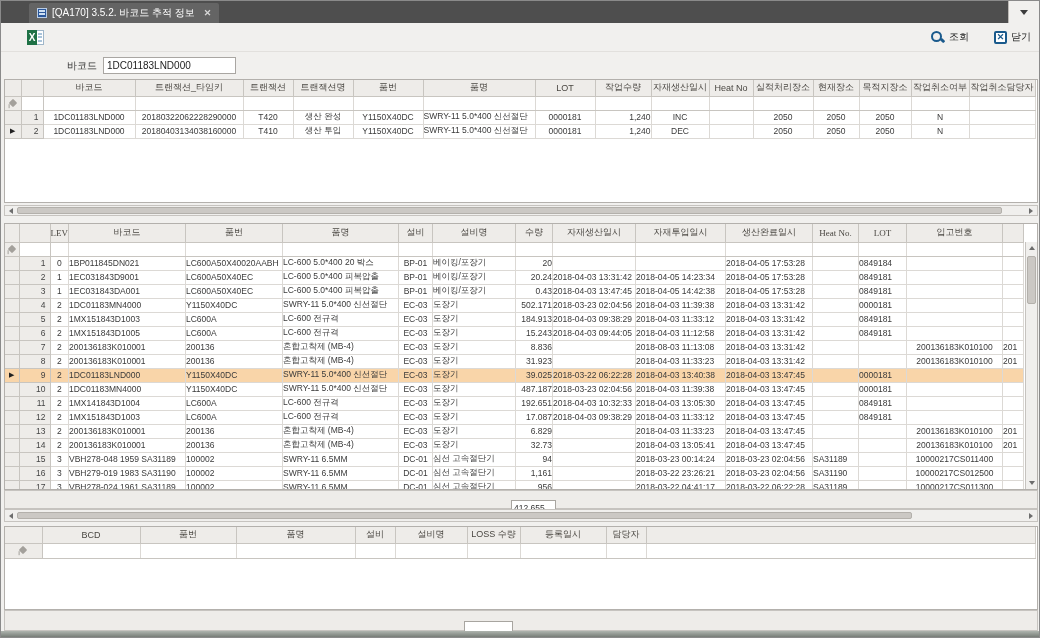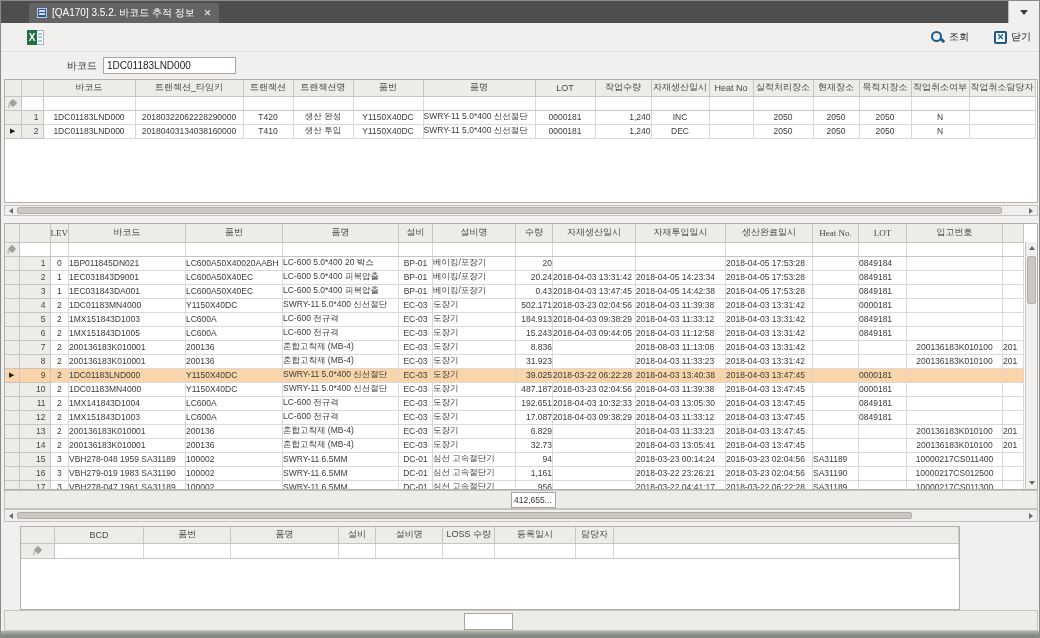--- a/index.html
+++ b/index.html
@@ -49,21 +49,21 @@
   .al{text-align:left;padding-left:4px;}
   .ar{text-align:right;padding-right:4px;}
   .ac{text-align:center;}
   .pin{position:relative;display:inline-block;width:6px;height:6px;background:#a3a09b;border-radius:1px;transform:rotate(45deg);}
   .pin::after{content:'';position:absolute;left:2px;top:6px;width:1px;height:4px;background:#a3a09b;transform:rotate(-45deg);}
 
   .grid1{left:3px;top:78px;width:1034px;height:124px;}
   .grid1 th{height:16px;}
   .grid2{left:3px;top:222px;width:1034px;height:267px;}
   .grid2 th{height:18px;font-family:Liberation Serif, serif;}
-  .grid3{left:19px;top:525px;width:940px;height:84px;}
+  .grid3{left:3px;top:525px;width:1034px;height:84px;}
   .grid3 th{height:16px;}
   .grid3 tr.filter td{height:15px;}
 
   
   .hsb{position:absolute;left:3px;width:1034px;background:#f0efed;border:1px solid #c6c3bf;box-sizing:border-box;display:flex;align-items:center;}
   .hsb1{top:204px;height:11px;}
   .hsb2{top:508px;height:13px;}
   .sb-btn{width:12px;height:100%;display:flex;align-items:center;justify-content:center;flex:none;}
   .tri-l{width:0;height:0;border-top:3px solid transparent;border-bottom:3px solid transparent;border-right:4px solid #6d6d6d;}
   .tri-r{width:0;height:0;border-top:3px solid transparent;border-bottom:3px solid transparent;border-left:4px solid #6d6d6d;}
@@ -75,21 +75,21 @@
   .hsb .spacer{flex:1;}
   .vsb{position:absolute;right:0;top:18px;width:12px;height:247px;background:#f0efed;border-left:1px solid #c6c3bf;box-sizing:border-box;}
   .vsb .sb-btn{width:100%;height:12px;}
   .vsb .vthumb{position:absolute;left:1px;top:14px;width:9px;height:48px;background:#cbc8c4;border:1px solid #b3b0ab;border-radius:2px;box-sizing:border-box;}
   .vsb .down{position:absolute;bottom:0;left:0;}
 
   
   .sumrow{position:absolute;left:3px;width:1034px;background:#eeece9;border:1px solid #c6c3bf;box-sizing:border-box;}
   .sumrow2{top:489px;height:19px;}
   .sumrow3{top:609px;height:21px;}
-  .sumbox{position:absolute;background:#fff;border:1px solid #a8a5a0;font-size:8.5px;color:#333;padding:2px 2px 0 2px;box-sizing:border-box;overflow:hidden;white-space:nowrap;}
+  .sumbox{position:absolute;background:#fff;border:1px solid #a8a5a0;font-size:8.5px;color:#333;padding:2px 2px 0 2px;box-sizing:border-box;overflow:hidden;white-space:nowrap;margin-top:8px;}
   .sumbox2{left:506px;top:1px;width:45px;height:16px;}
   .sumbox3{left:459px;top:2px;width:49px;height:17px;}
 
   .bottombar{position:absolute;left:0;right:0;top:630px;height:7px;background:linear-gradient(#aeb4ae,#6e746e);}
 </style>
 </head>
 <body>
 
 <div class="window">
 
@@ -592,21 +592,21 @@
             <td class="al">2018-03-23 02:04:56</td>
             <td class="al">SA31190</td>
             <td class="al"></td>
             <td class="ac">10000217CS012500</td>
             <td class="al"></td>
           </tr>
           <tr>
             <td class="ind"></td>
             <td class="num">17</td>
             <td class="ac">3</td>
-            <td class="al">VBH278-047 1961 SA31189</td>
+            <td class="al">VBH278-024 1961 SA31189</td>
             <td class="al">100002</td>
             <td class="al">SWRY-11 6.5MM</td>
             <td class="ac">DC-01</td>
             <td class="al">심선 고속절단기</td>
             <td class="ar">956</td>
             <td class="al"></td>
             <td class="al">2018-03-22 04:41:17</td>
             <td class="al">2018-03-22 06:22:28</td>
             <td class="al">SA31189</td>
             <td class="al"></td>

